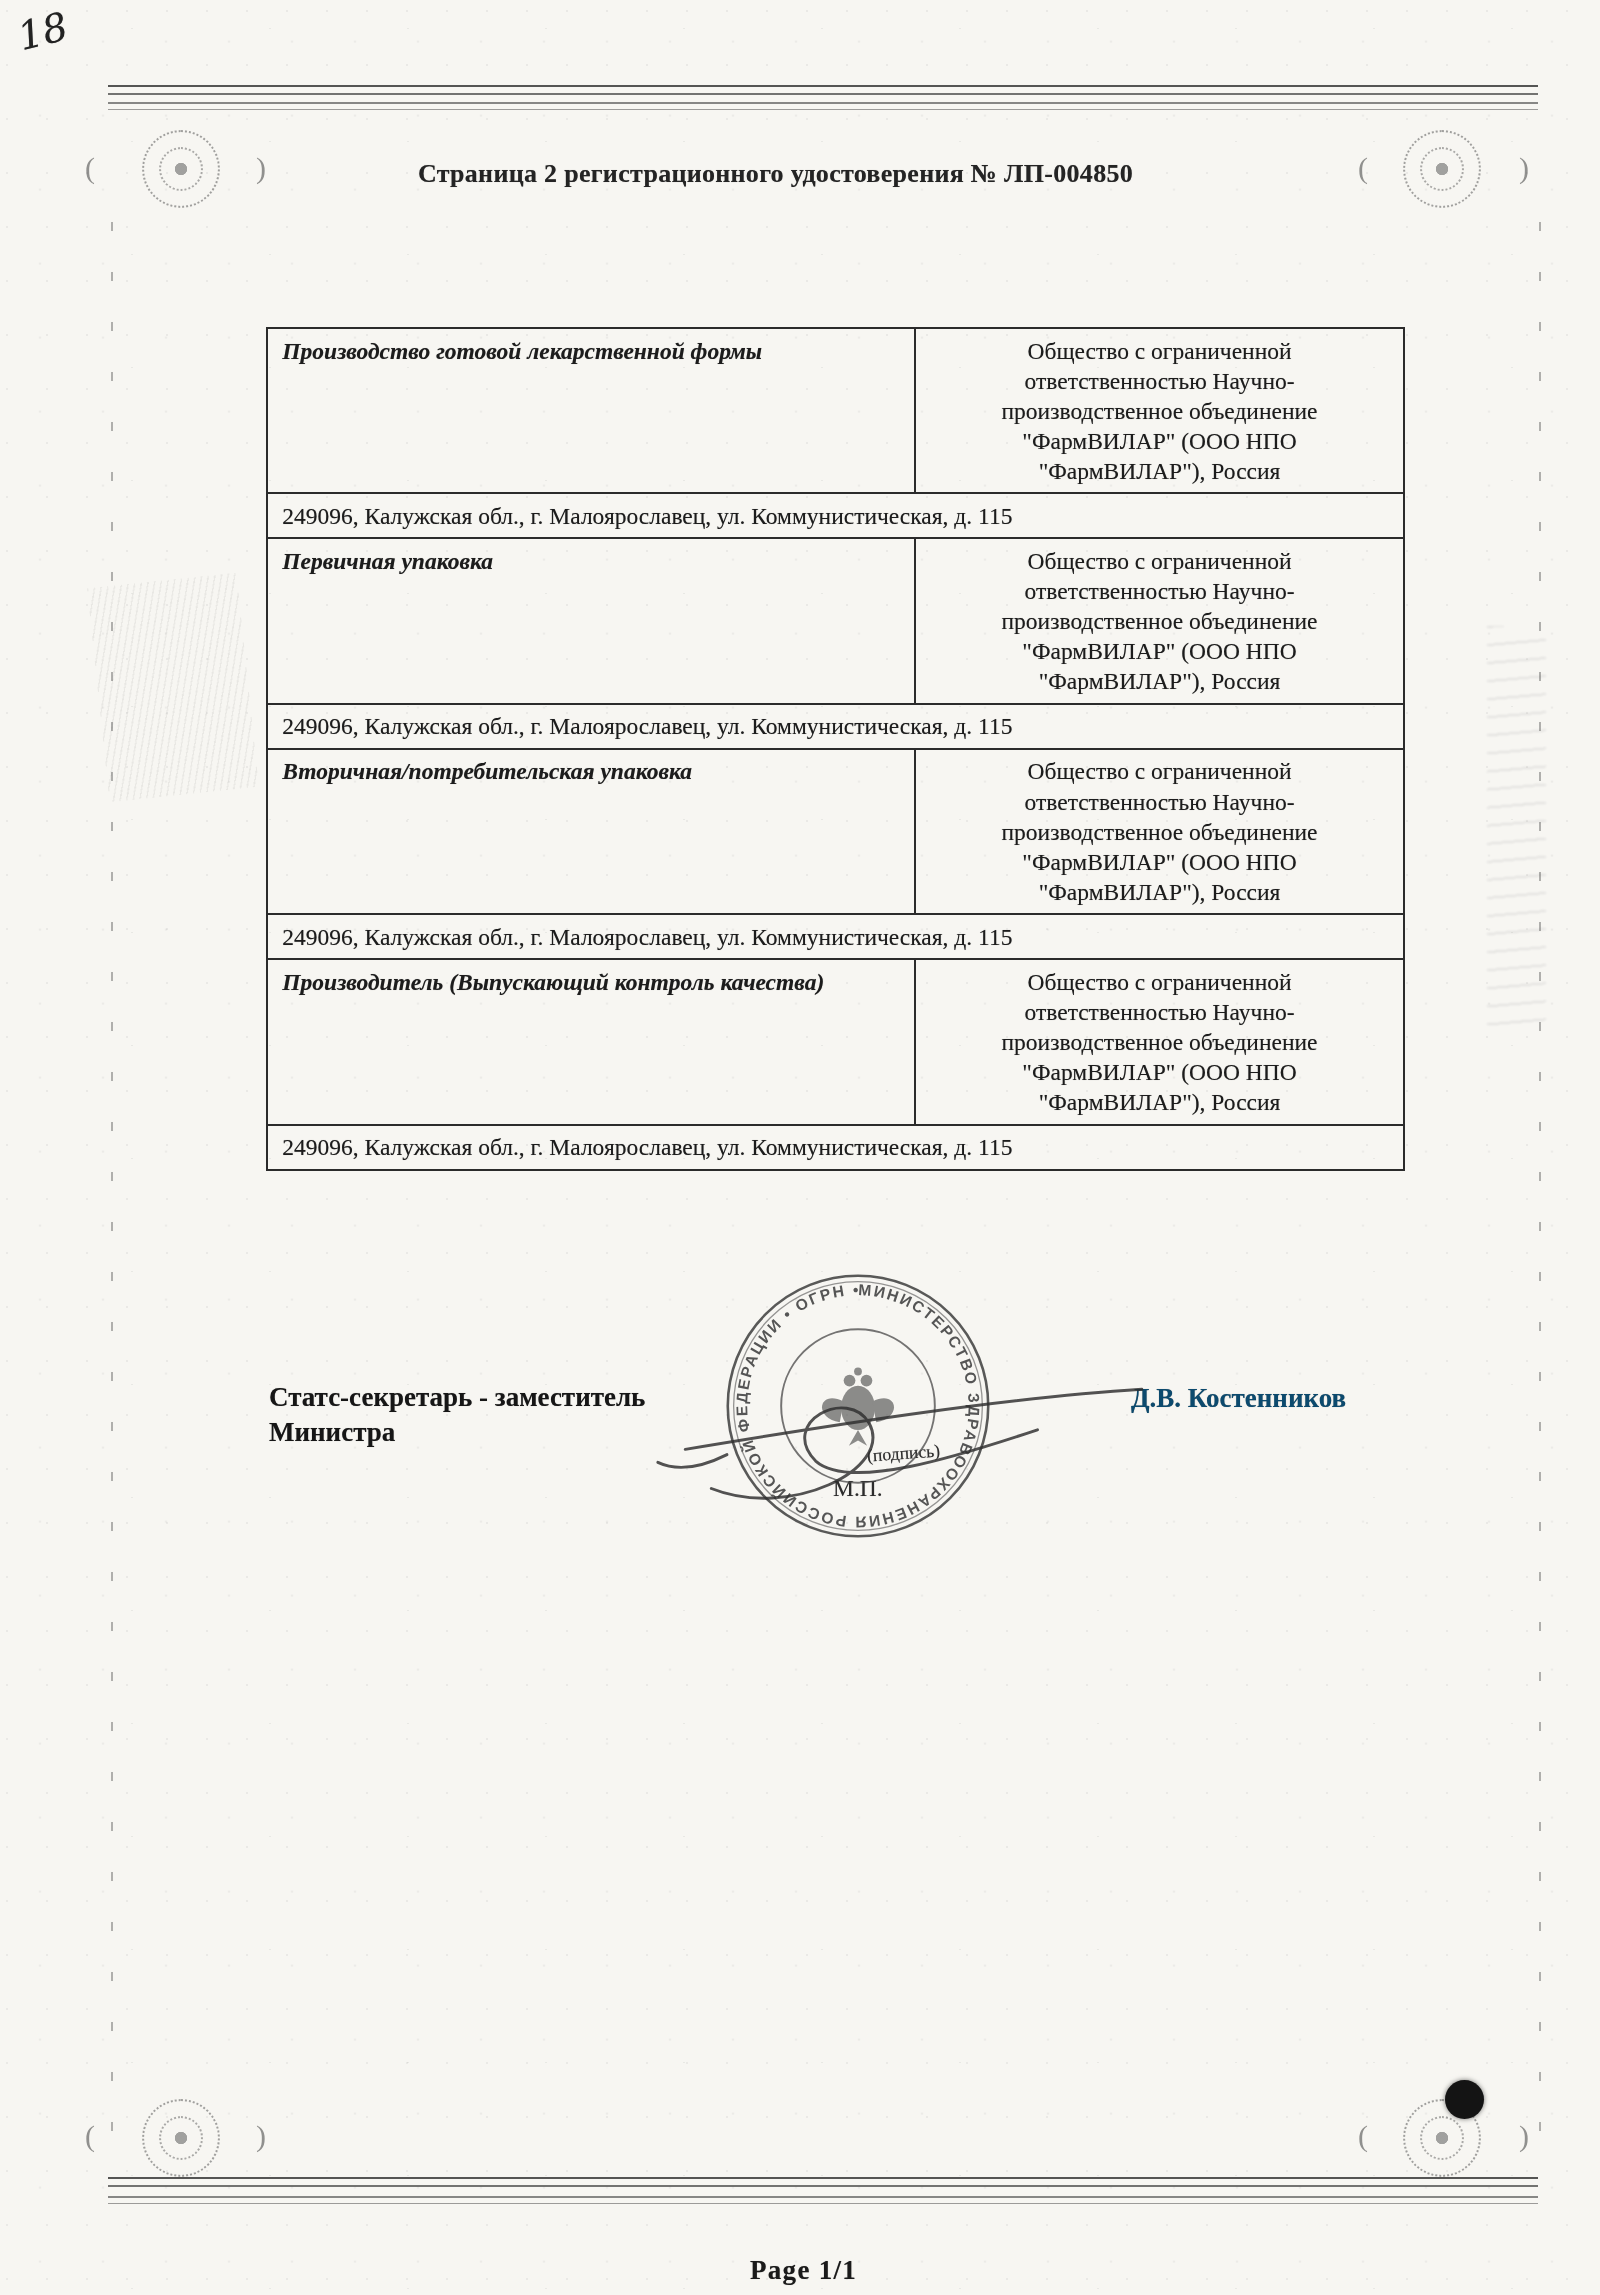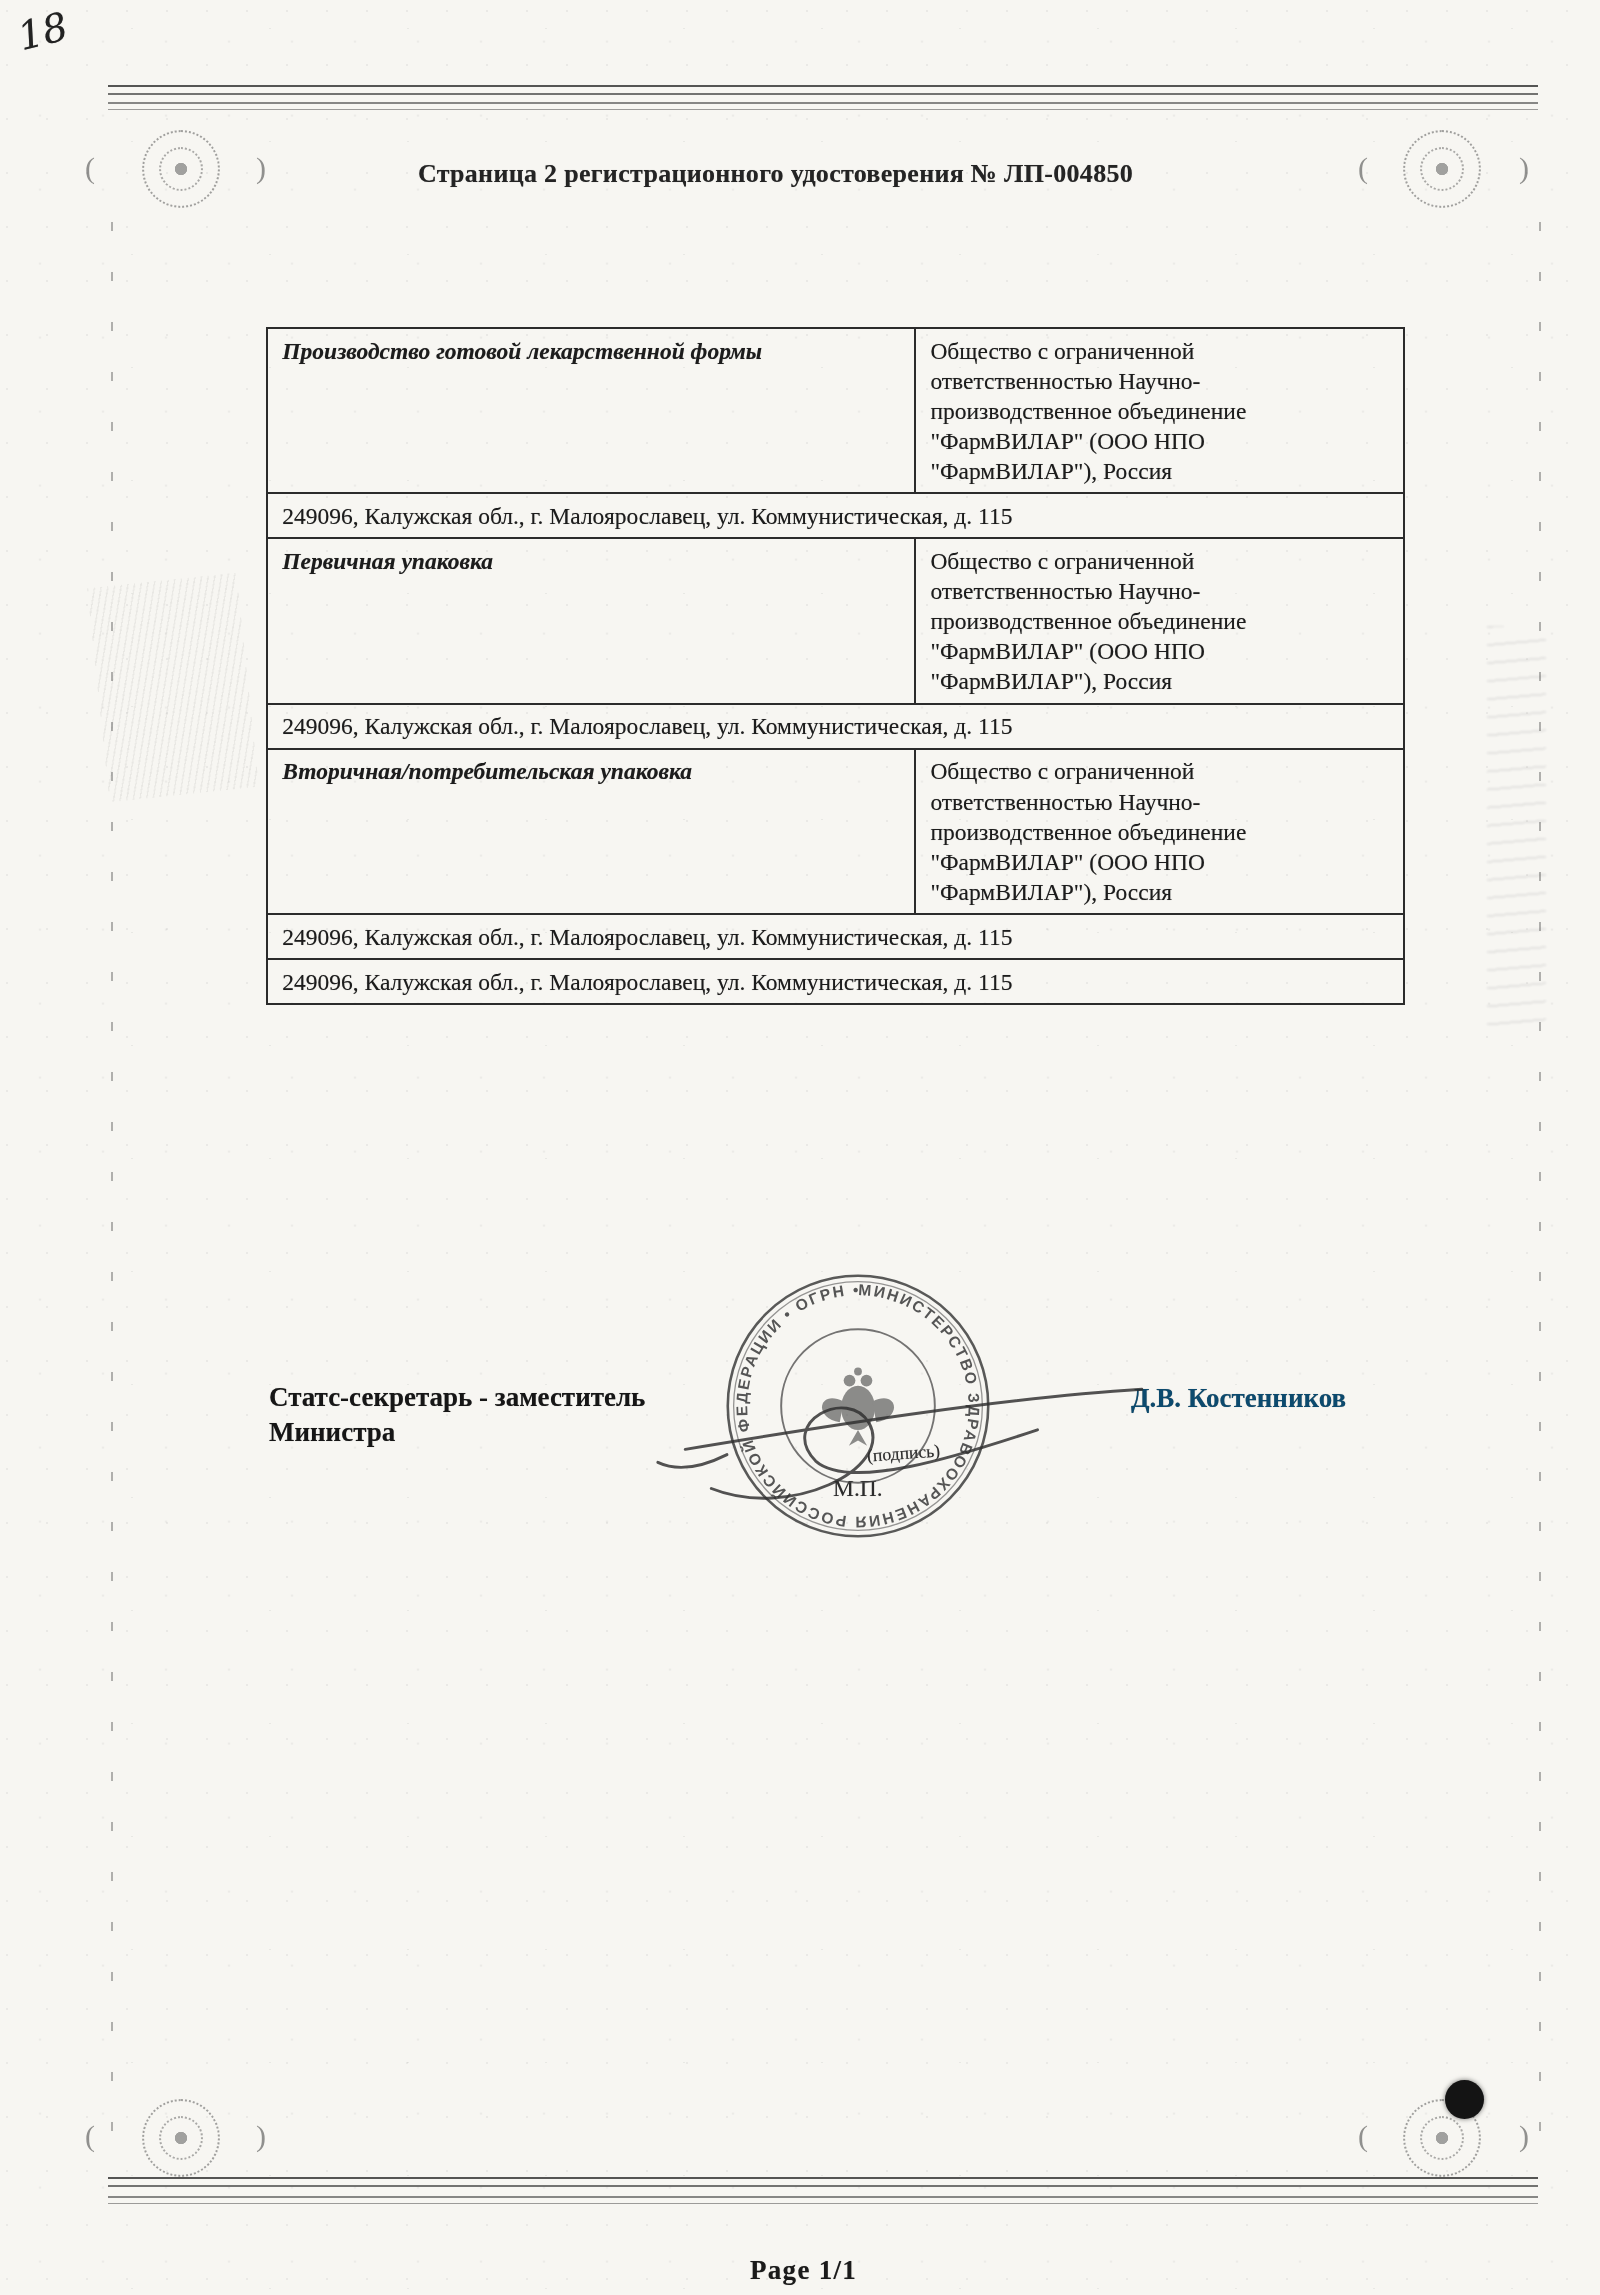--- a/index.html
+++ b/index.html
@@ -56,21 +56,21 @@
   }
 
   table.prod{
     position:absolute;left:266px;top:327px;width:1139px;
     border-collapse:collapse;table-layout:fixed;
     font-size:23.5px;line-height:1.28;color:#1c1c1c;
   }
   table.prod td{border:2px solid #2b2b2b;padding:6.5px 14.3px;vertical-align:top;}
   td.t-title{font-weight:700;white-space:pre-line;}
   td.t-stage{font-weight:700;font-style:italic;margin-left:28px;}
-  td.t-company{white-space:pre-line;}
+  td.t-company{white-space:pre-line;text-align:center;}
   td.t-addr{font-weight:400;}
 
   .sig-title{
     position:absolute;left:269px;top:1380px;font-size:27px;font-weight:700;
     line-height:1.3;color:#161616;
   }
   .sig-name{
     position:absolute;left:1131px;top:1383px;font-size:27px;font-weight:700;color:#0c4a6e;
   }
 
@@ -168,20 +168,28 @@
         <td class="t-company">Общество с ограниченной
 ответственностью Научно-
 производственное объединение
 "ФармВИЛАР" (ООО НПО
 "ФармВИЛАР"), Россия</td>
       </tr>
       <tr>
         <td colspan="2" class="t-addr">249096, Калужская обл., г. Малоярославец, ул. Коммунистическая, д. 115</td>
       </tr>
 
+      <tr>
+        <td class="t-stage">Производитель (Выпускающий контроль качества)</td>
+        <td class="t-company">Общество с ограниченной
+ответственностью Научно-
+производственное объединение
+"ФармВИЛАР" (ООО НПО
+"ФармВИЛАР"), Россия</td>
+      </tr>
       <tr>
         <td colspan="2" class="t-addr">249096, Калужская обл., г. Малоярославец, ул. Коммунистическая, д. 115</td>
       </tr>
     </tbody>
   </table>
 
   <div class="sig-title ink">
     <div>Статс-секретарь - заместитель</div>
     <div>Министра</div>
   </div>

